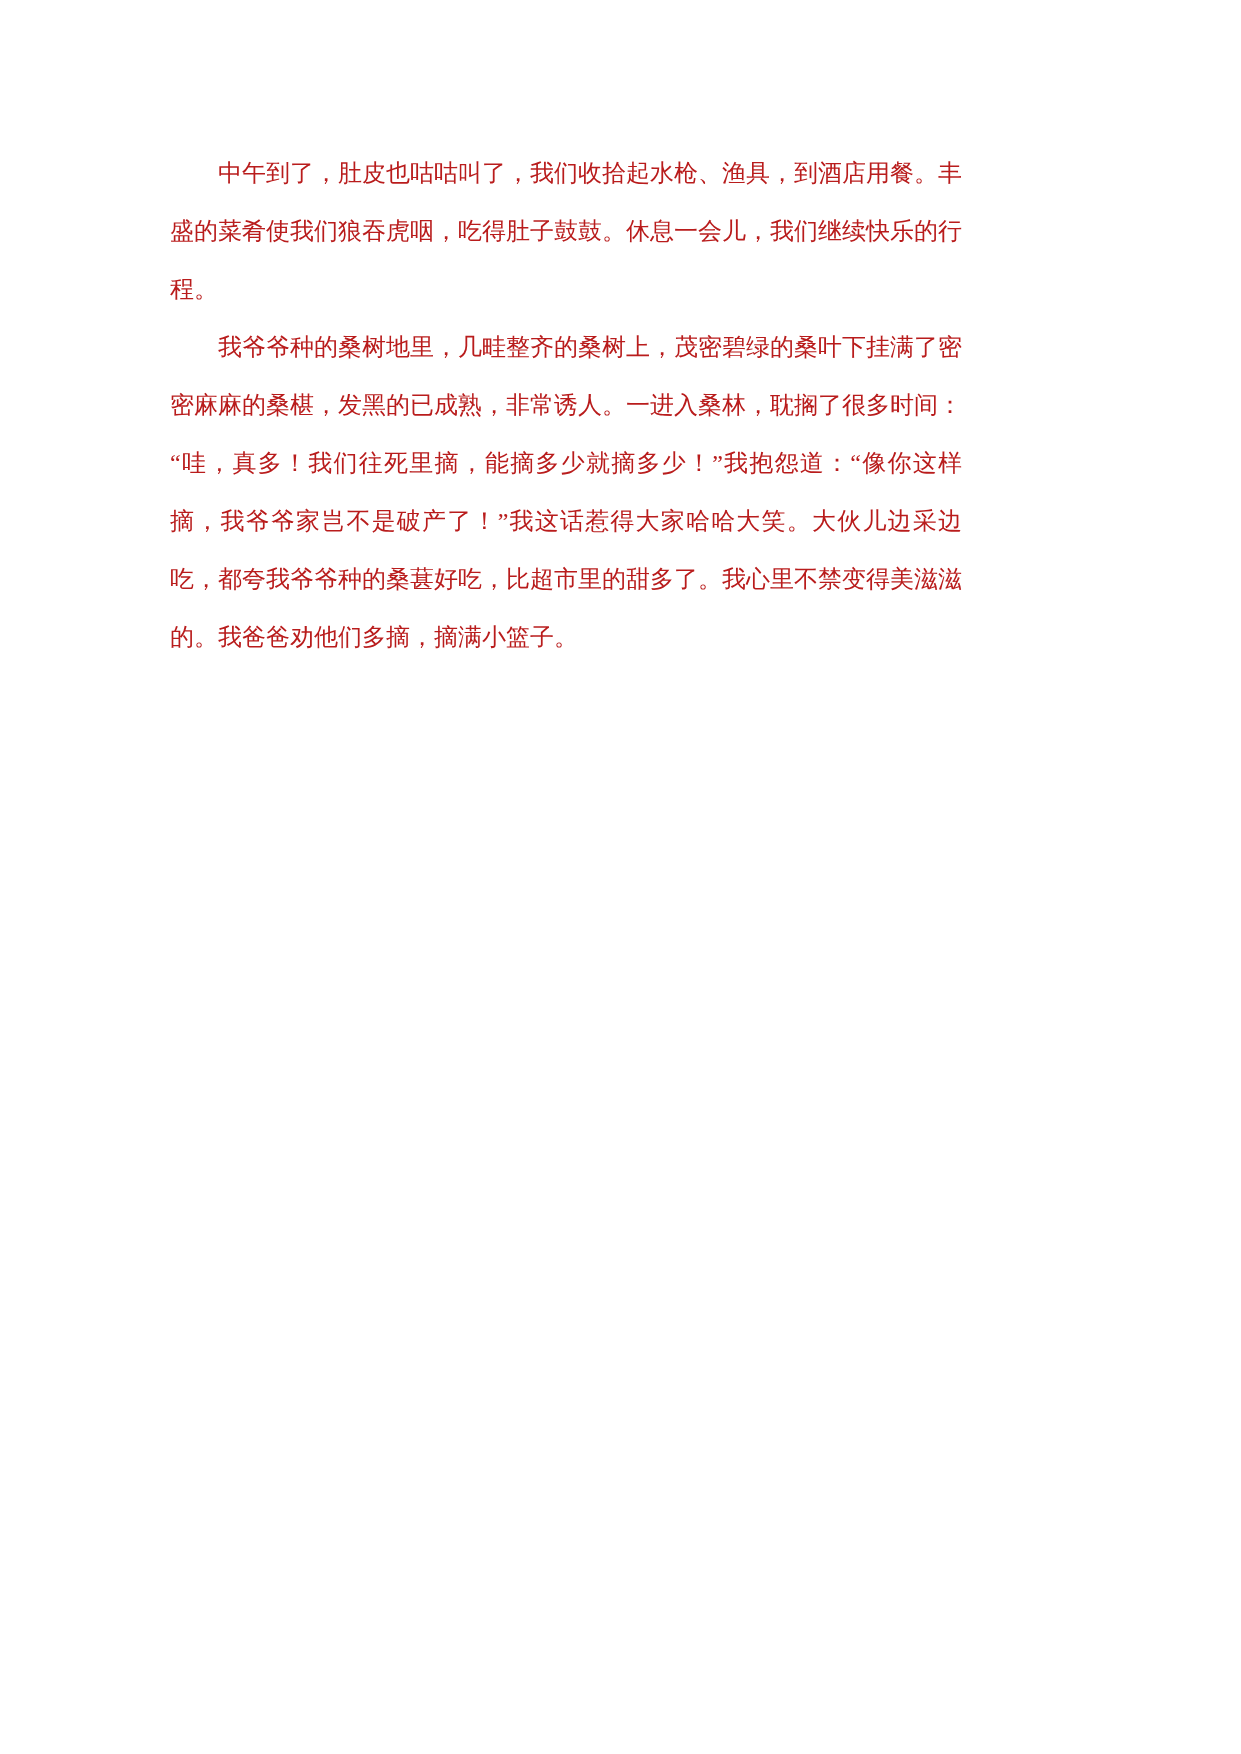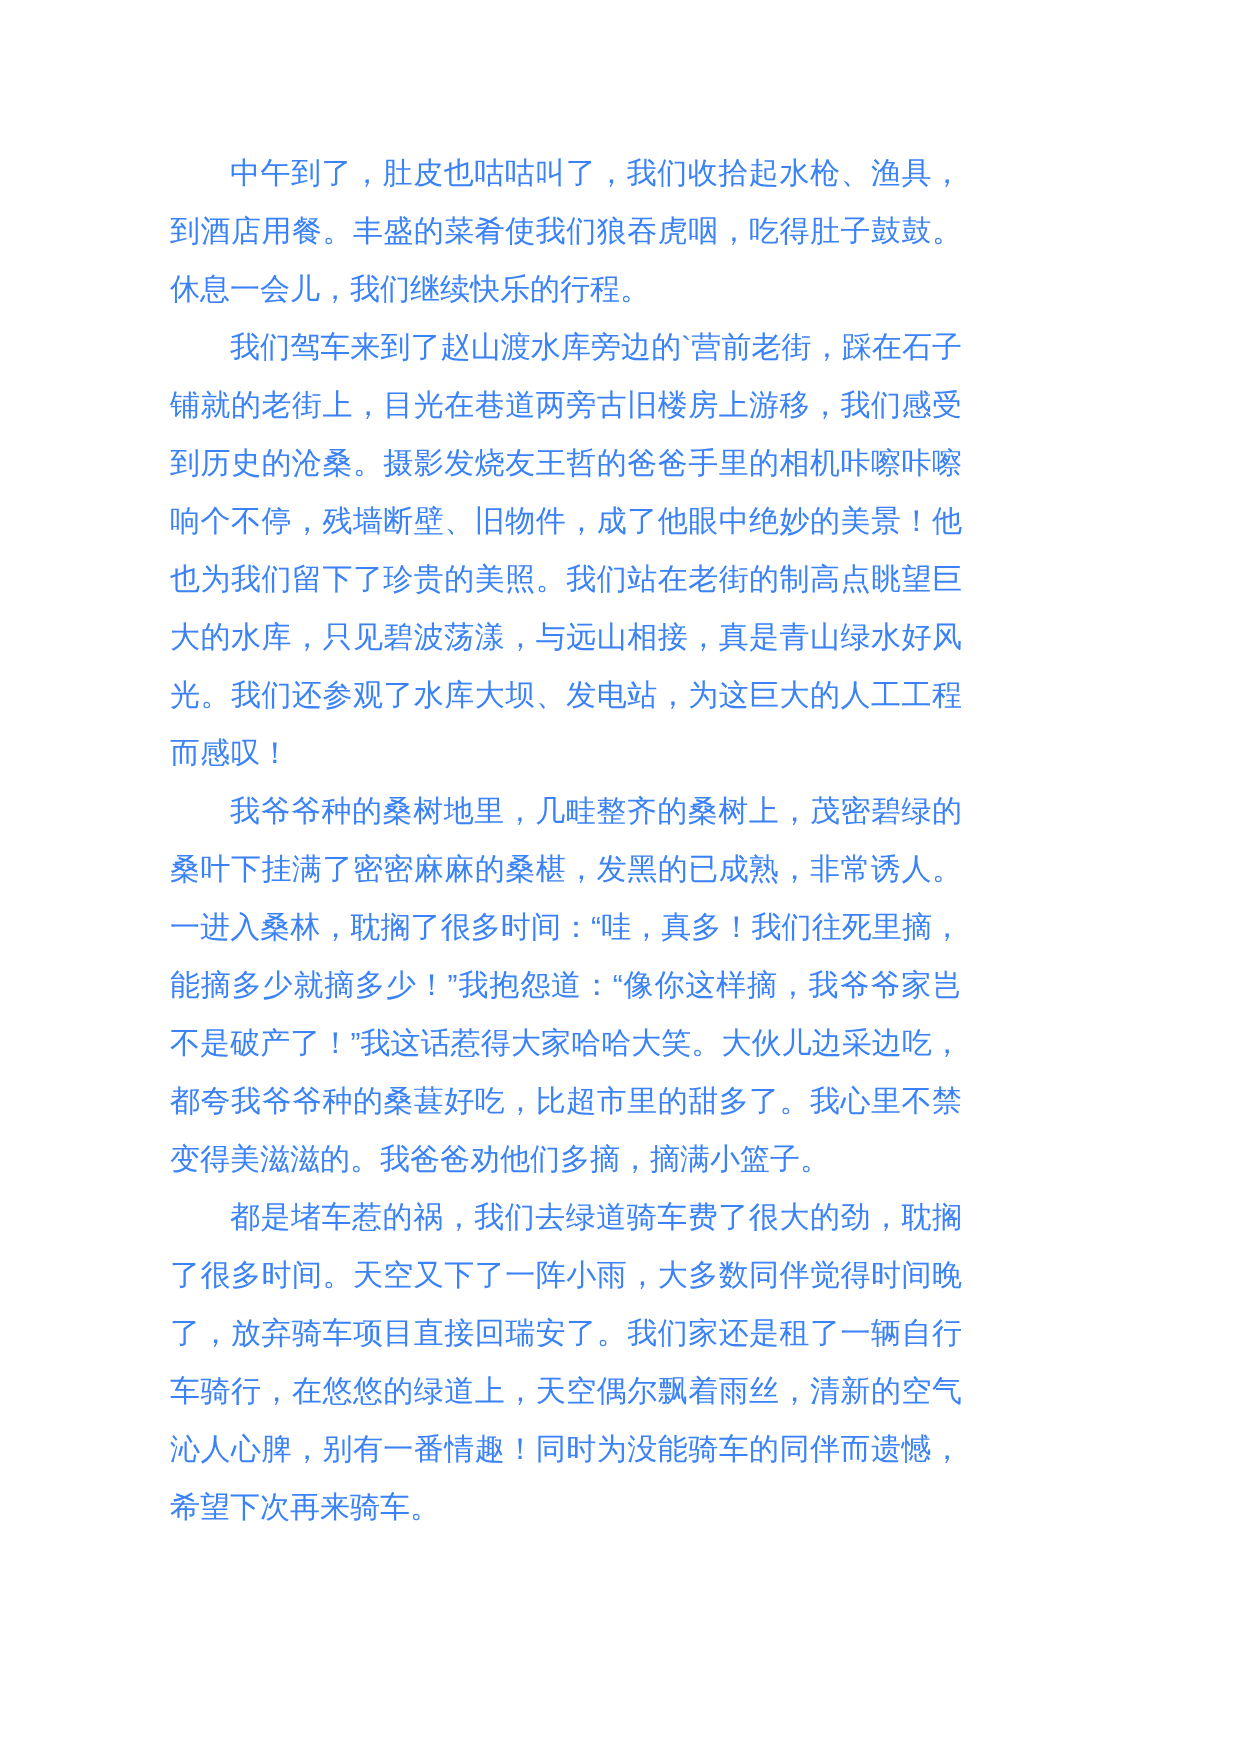--- a/index.html
+++ b/index.html
@@ -14,38 +14,36 @@
     height: 1754px;
     margin: 0 auto;
     background: #ffffff;
     overflow: hidden;
   }
   .text-block {
     position: absolute;
     left: 170px;
     top: 144px;
     width: 792px;
-    font-family: Liberation Sans, sans-serif;
-    font-size: 30px;
+    font-family: Liberation Serif, serif;
+    font-size: 24px;
     line-height: 58px;
     font-weight: 400;
-    color: #3b82f6;
+    color: #b91c1c;
     text-align: justify;
     text-justify: inter-ideograph;
   }
   .text-block p {
     margin: 0;
     padding: 0;
     text-indent: 2em;
     word-break: break-all;
   }
 </style>
 </head>
 <body>
 
 <div class="page">
   <div class="text-block">
     <p>中午到了，肚皮也咕咕叫了，我们收拾起水枪、渔具，到酒店用餐。丰盛的菜肴使我们狼吞虎咽，吃得肚子鼓鼓。休息一会儿，我们继续快乐的行程。</p>
-    <p>我们驾车来到了赵山渡水库旁边的`营前老街，踩在石子铺就的老街上，目光在巷道两旁古旧楼房上游移，我们感受到历史的沧桑。摄影发烧友王哲的爸爸手里的相机咔嚓咔嚓响个不停，残墙断壁、旧物件，成了他眼中绝妙的美景！他也为我们留下了珍贵的美照。我们站在老街的制高点眺望巨大的水库，只见碧波荡漾，与远山相接，真是青山绿水好风光。我们还参观了水库大坝、发电站，为这巨大的人工工程而感叹！</p>
     <p>我爷爷种的桑树地里，几畦整齐的桑树上，茂密碧绿的桑叶下挂满了密密麻麻的桑椹，发黑的已成熟，非常诱人。一进入桑林，耽搁了很多时间：“哇，真多！我们往死里摘，能摘多少就摘多少！”我抱怨道：“像你这样摘，我爷爷家岂不是破产了！”我这话惹得大家哈哈大笑。大伙儿边采边吃，都夸我爷爷种的桑葚好吃，比超市里的甜多了。我心里不禁变得美滋滋的。我爸爸劝他们多摘，摘满小篮子。</p>
-    <p>都是堵车惹的祸，我们去绿道骑车费了很大的劲，耽搁了很多时间。天空又下了一阵小雨，大多数同伴觉得时间晚了，放弃骑车项目直接回瑞安了。我们家还是租了一辆自行车骑行，在悠悠的绿道上，天空偶尔飘着雨丝，清新的空气沁人心脾，别有一番情趣！同时为没能骑车的同伴而遗憾，希望下次再来骑车。</p>
   </div>
 </div>
 
 </body></html>

